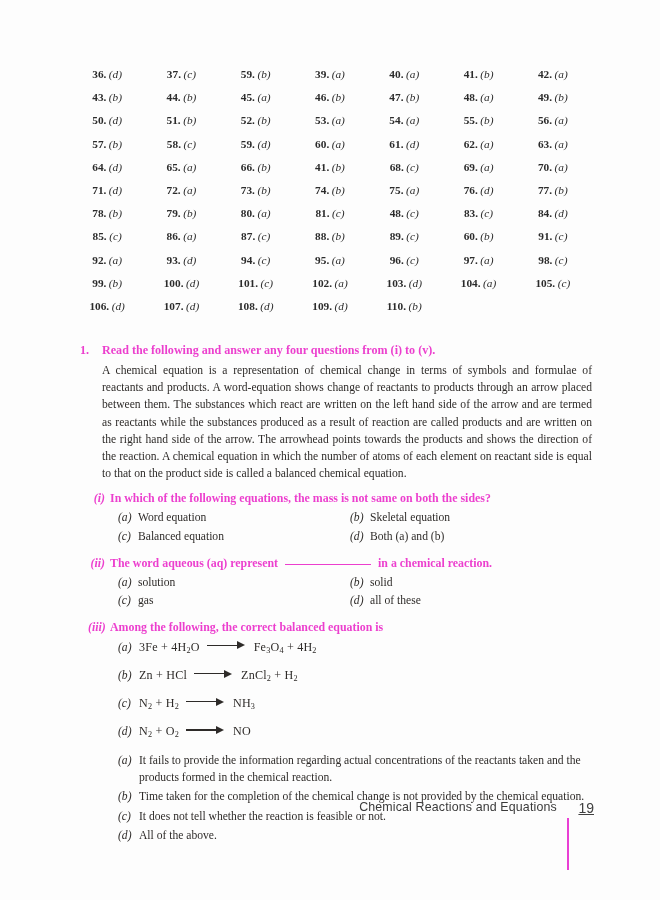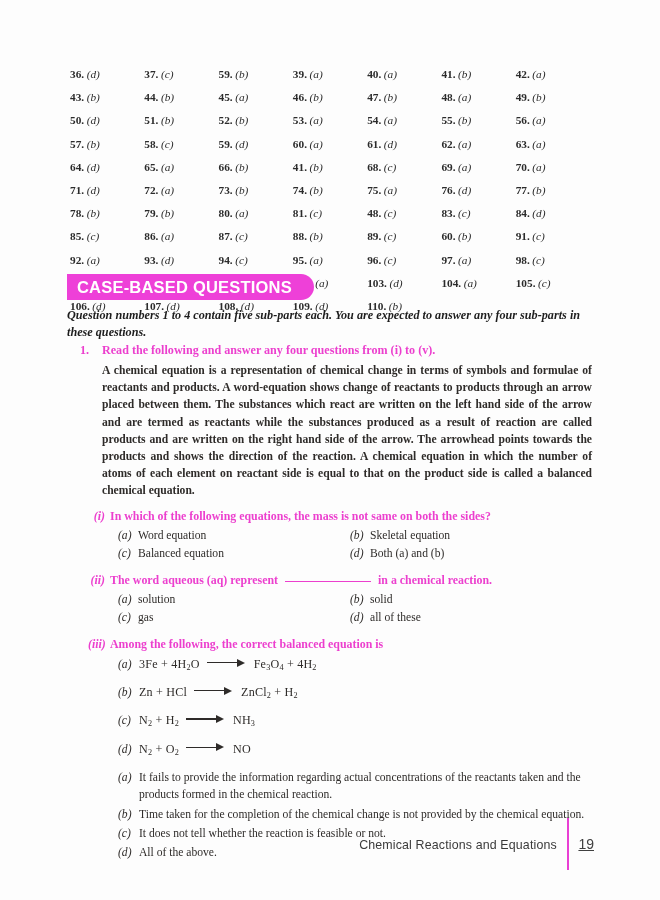--- a/index.html
+++ b/index.html
@@ -21,20 +21,21 @@
     inset: 0;
     background: #fdfdfd;
   }
 
   
   .answer-grid {
     position: absolute;
     left: 70px;
     top: 68px;
     width: 520px;
+    text-align: center;
   }
   .ans-row {
     display: flex;
     height: 23.2px;
     align-items: baseline;
   }
   .ans-cell {
     width: 74.3px;
     font-size: 11.3px;
     white-space: nowrap;
@@ -107,21 +108,20 @@
   .q-head-text { flex: 1; }
 
   .passage {
     margin-left: 22px;
     margin-top: 3px;
     width: 490px;
     font-size: 11.6px;
     line-height: 17.2px;
     text-align: justify;
     color: #2e2b29;
-    font-weight: bold;
   }
 
   .subq {
     margin-left: 8px;
     margin-top: 8px;
     display: flex;
     font-size: 11.9px;
     font-weight: bold;
     color: #ec3fce;
     line-height: 16px;
@@ -209,21 +209,21 @@
   }
 
   .opts-stack.tight .opt-row { margin-bottom: 2px; }
 
   
   .footer {
     position: absolute;
     right: 66px;
     bottom: 48px;
     display: flex;
-    align-items: flex-end;
+    align-items: flex-start;
     font-family: "Liberation Sans", sans-serif;
   }
   .footer-title {
     font-size: 12.4px;
     color: #3a3a3a;
     letter-spacing: 0.15px;
   }
   .footer-bar {
     width: 2.6px;
     height: 52px;
@@ -338,25 +338,21 @@
         <div class="ans-cell"><span class="ans-num">106.</span><span class="ans-opt">(d)</span></div>
         <div class="ans-cell"><span class="ans-num">107.</span><span class="ans-opt">(d)</span></div>
         <div class="ans-cell"><span class="ans-num">108.</span><span class="ans-opt">(d)</span></div>
         <div class="ans-cell"><span class="ans-num">109.</span><span class="ans-opt">(d)</span></div>
         <div class="ans-cell"><span class="ans-num">110.</span><span class="ans-opt">(b)</span></div>
         <div class="ans-cell empty"></div>
         <div class="ans-cell empty"></div>
       </div>
     </div>
 
-  <div class="banner">
-    <span class="banner-text">CASE-BASED QUESTIONS</span>
-  </div>
-
-  <div class="instruction">Question numbers 1 to 4 contain five sub-parts each. You are expected to answer any four sub-parts in these questions.</div>
+
 
   <div class="q-block">
 
     <div class="q-head">
       <span class="q-num">1.</span>
       <span class="q-head-text">Read the following and answer any four questions from (i) to (v).</span>
     </div>
 
     <div class="passage">A chemical equation is a representation of chemical change in terms of symbols and formulae of reactants and products. A word-equation shows change of reactants to products through an arrow placed between them. The substances which react are written on the left hand side of the arrow and are termed as reactants while the substances produced as a result of reaction are called products and are written on the right hand side of the arrow. The arrowhead points towards the products and shows the direction of the reaction. A chemical equation in which the number of atoms of each element on reactant side is equal to that on the product side is called a balanced chemical equation.</div>
 

